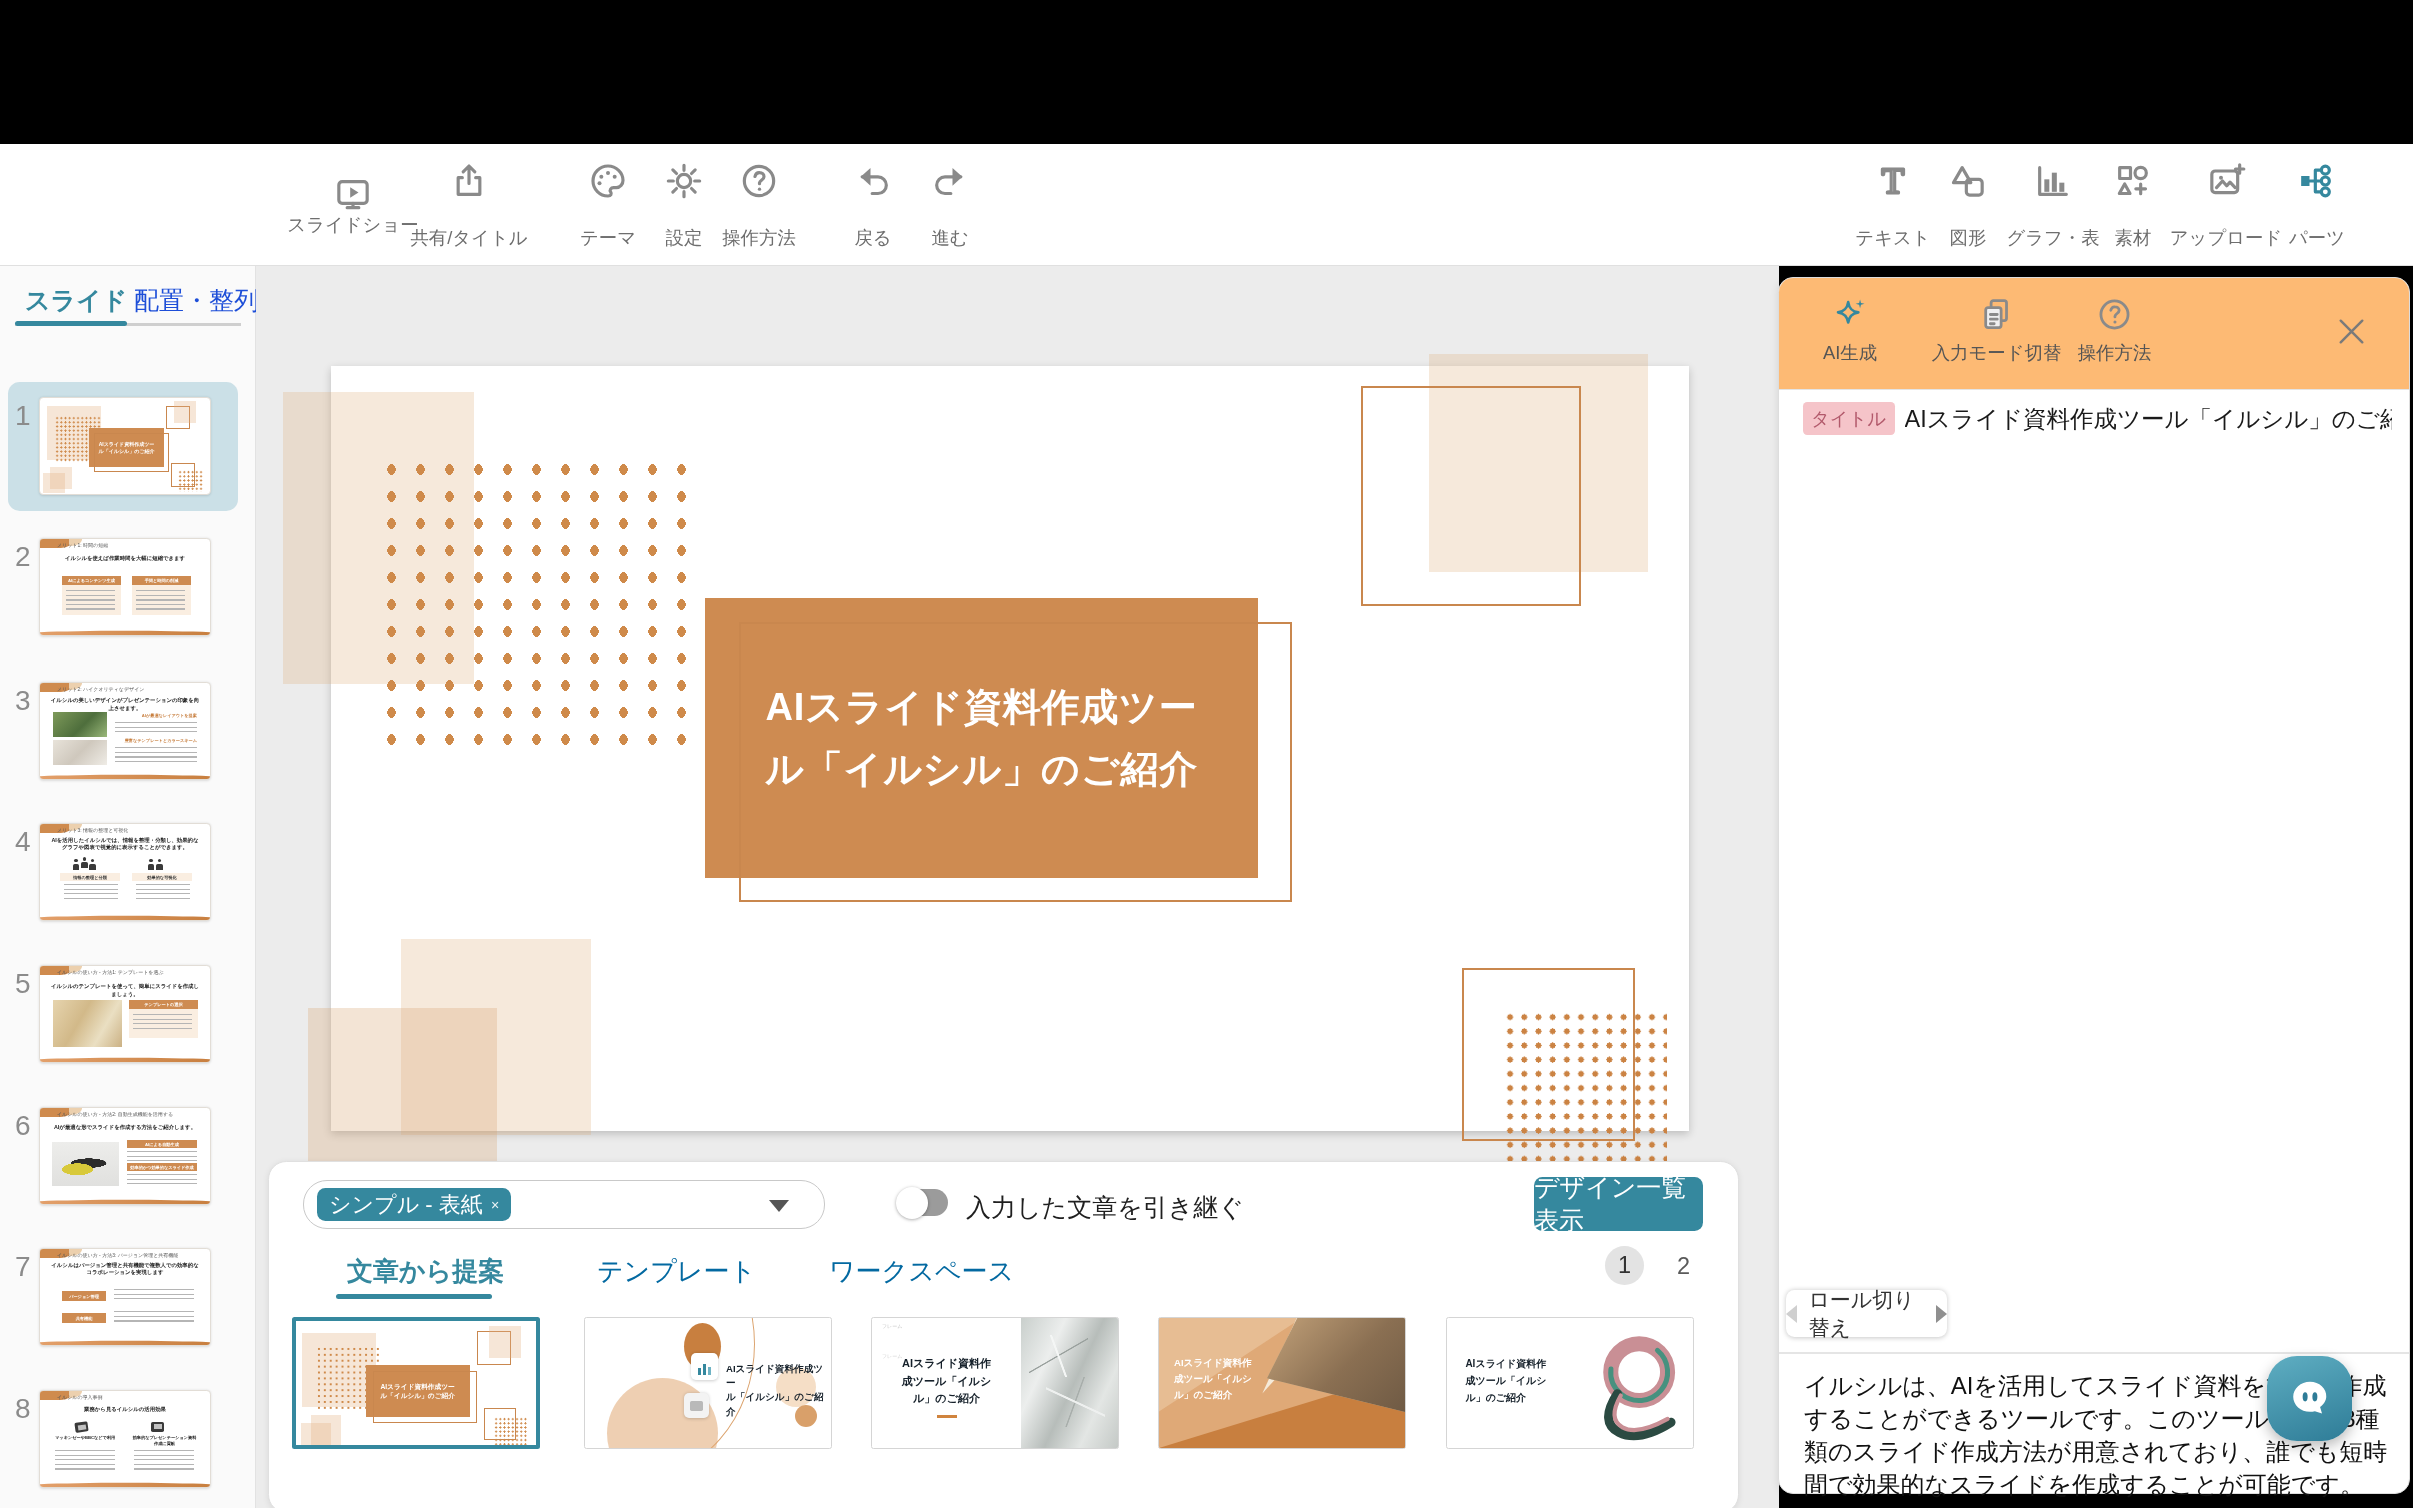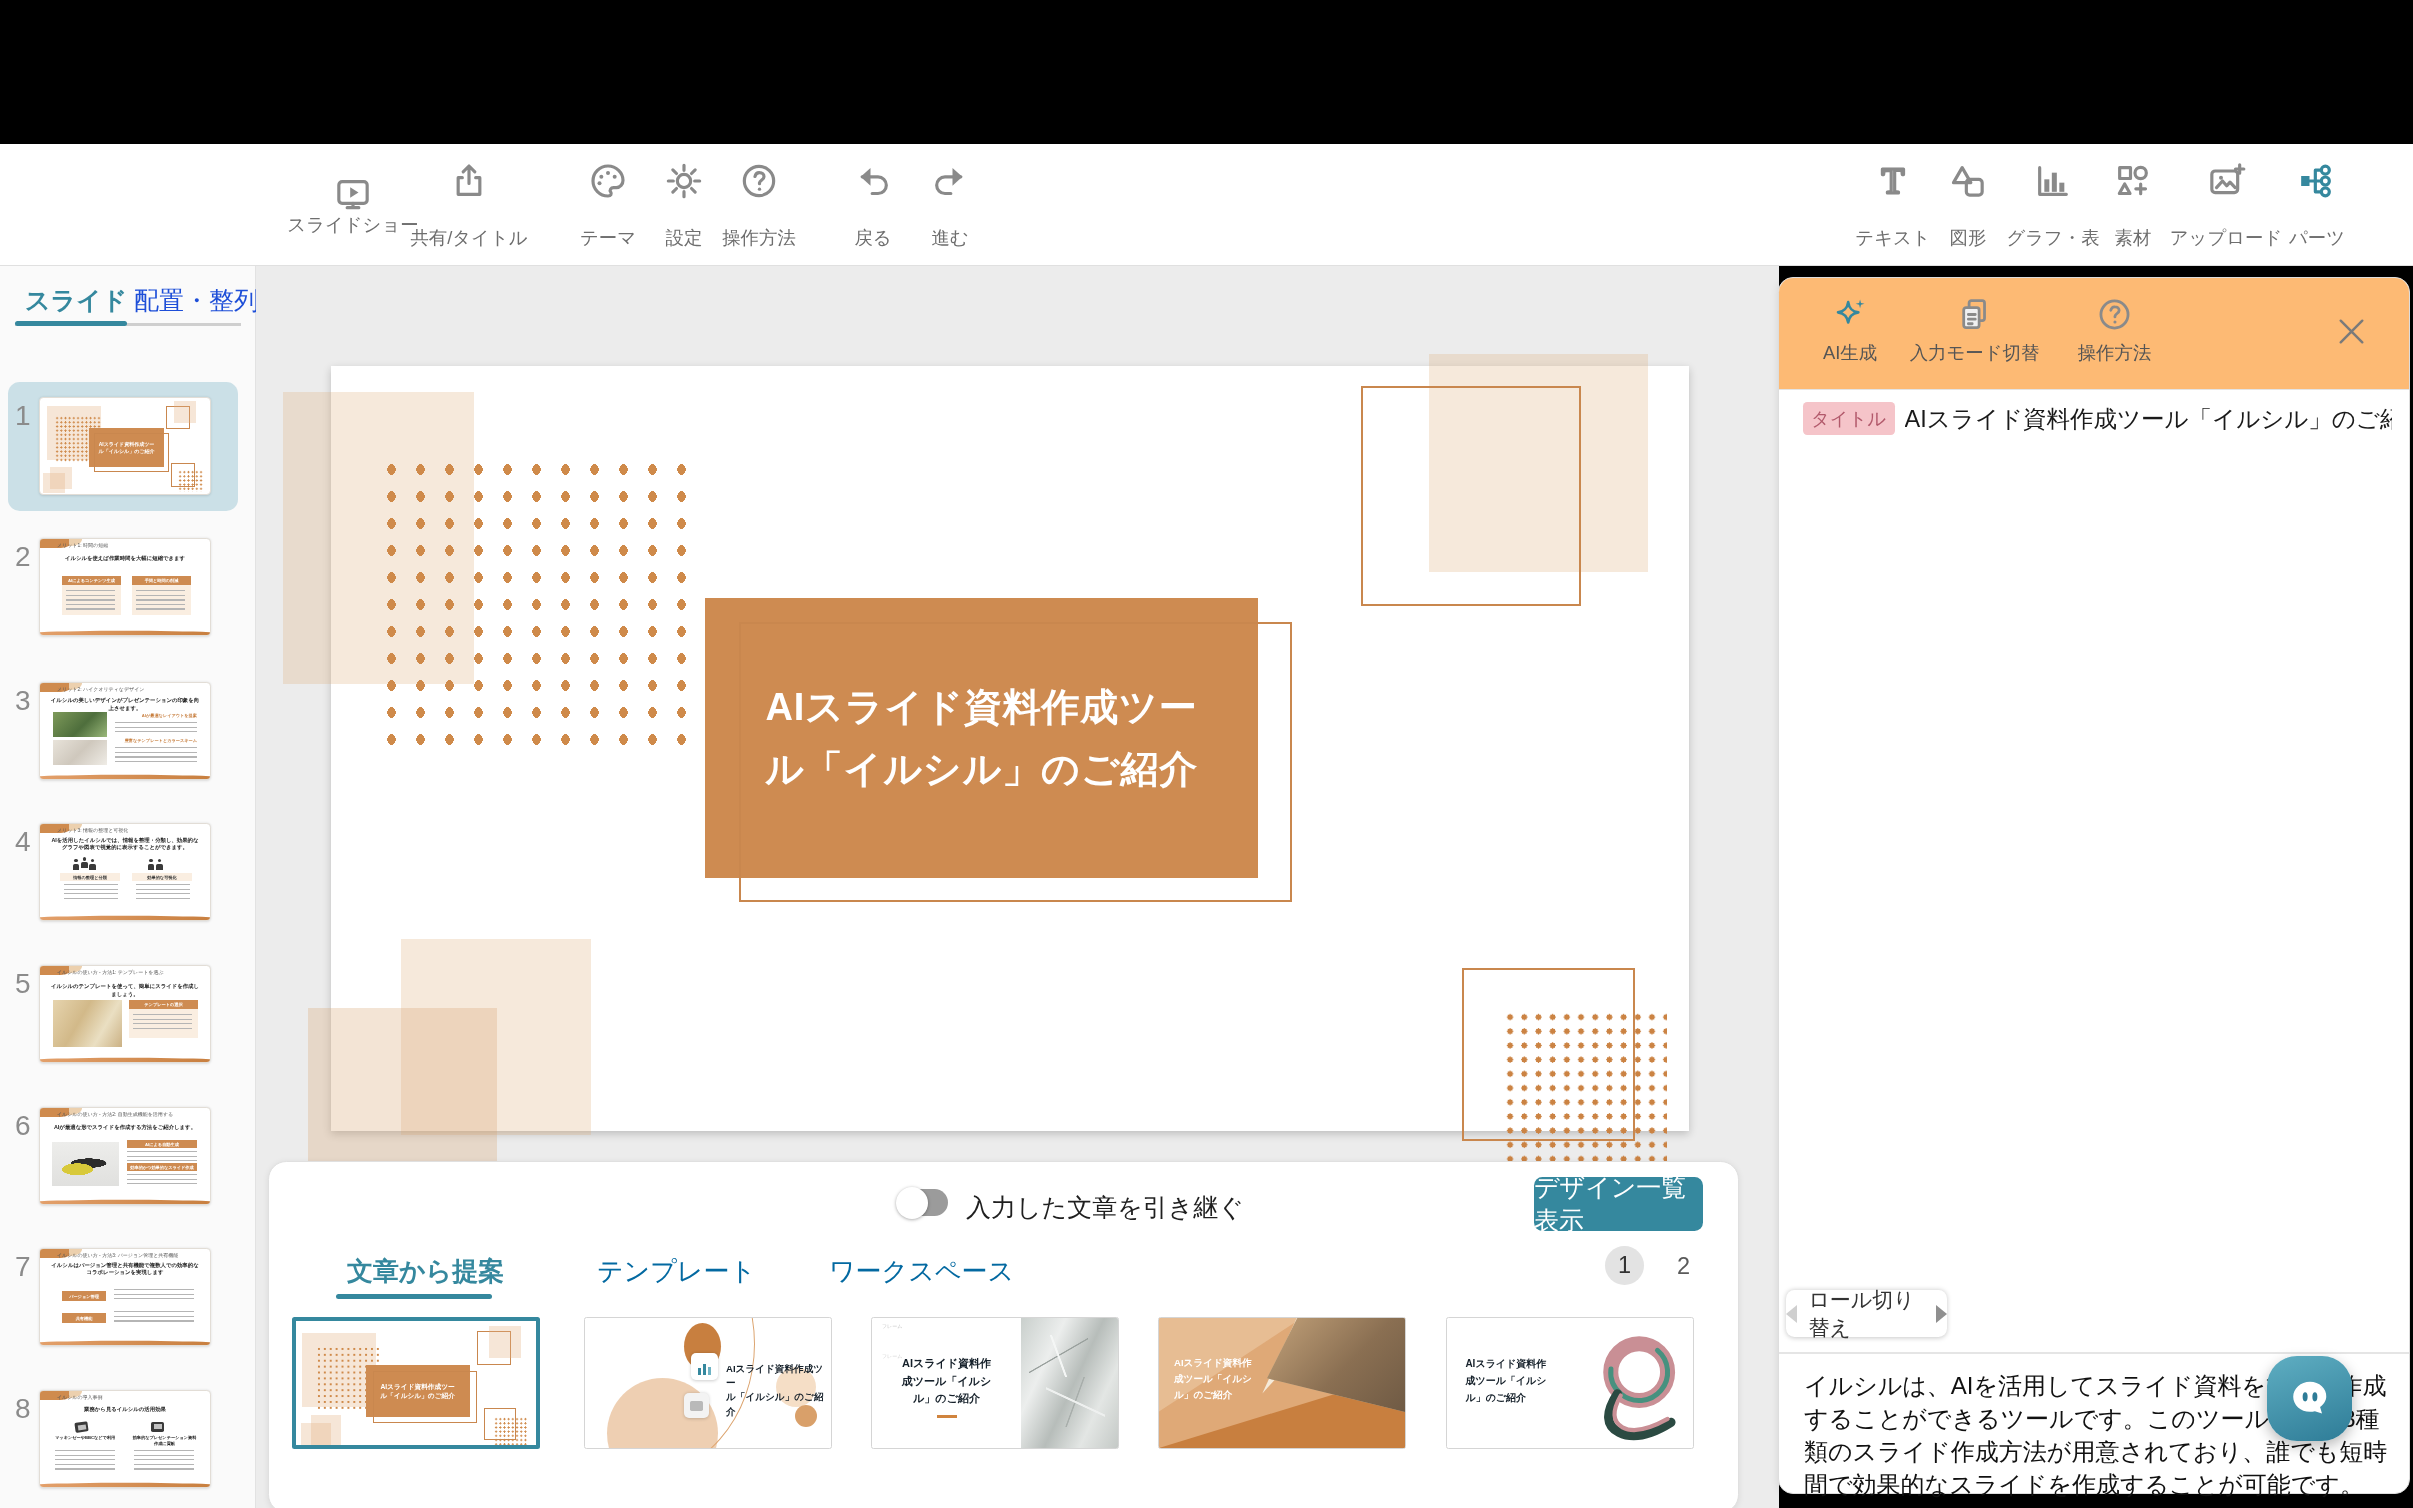--- a/index.html
+++ b/index.html
@@ -367,20 +367,27 @@
   <div class="line">AIスライド資料作成ツー</div>
   <div class="line">ル「イルシル」のご紹介</div>
 </div>
 <div class="shape sh-outline" style="left:739px;top:622px;width:553px;height:280px;background:transparent;"></div>
 <div class="shape sh-beige" style="left:401px;top:939px;width:190px;height:196px;"></div>
 <div class="shape sh-beige" style="left:308px;top:1008px;width:189px;height:155px;background:rgba(214,164,116,.30);"></div>
 <div class="shape sh-outline" style="left:1462px;top:968px;width:173px;height:173px;"></div>
 <div class="shape" id="dots-br"></div>
 
 <div class="abs" id="bottom-panel">
+  <div id="style-select">
+    <div id="style-tag">
+      <span>シンプル - 表紙</span>
+        <span class="x">×</span>
+    </div>
+    <div id="select-caret"></div>
+  </div>
   <div id="toggle">
       <div class="knob"></div>
     </div>
   <div id="toggle-label">入力した文章を引き継ぐ</div>
   <div id="design-list-btn">デザイン一覧表示</div>
 
   <div class="bp-tab active" style="left:78px;">文章から提案</div>
   <div class="bp-tab idle" style="left:328px;">テンプレート</div>
   <div class="bp-tab idle" style="left:560px;">ワークスペース</div>
   <div id="bp-underline"></div>
@@ -470,21 +477,21 @@
 
 <div class="abs" id="right-panel">
   <div id="rp-head">
     <div class="rp-act" style="left:25px;width:92px;">
       <svg width="37" height="37" viewBox="0 0 24 24">
         <path d="M10.5 4c.7 4.2 2.5 6 6.6 6.6-4.1.7-5.9 2.5-6.6 6.6-.7-4.1-2.5-5.9-6.6-6.6 4.1-.7 5.9-2.4 6.6-6.6z" fill="none" stroke="#35889E" stroke-width="1.7" stroke-linejoin="round"></path>
         <path d="M18.2 2.2l.6 2.3 2.3.6-2.3.6-.6 2.3-.6-2.3-2.3-.6 2.3-.6z" fill="#35889E"></path>
         </svg>
       <span class="lbl">AI生成</span>
     </div>
-    <div class="rp-act" style="left:120px;width:151px;justify-content:flex-end;">
+    <div class="rp-act" style="left:142px;width:151px;justify-content:flex-end;">
       <svg width="37" height="37" viewBox="0 0 24 24">
         <g fill="none" stroke="#8a8a8a" stroke-width="1.8" stroke-linecap="round">
         <rect x="8.5" y="3" width="10" height="13" rx="1.5"></rect>
             <rect x="5" y="7.5" width="10" height="13" rx="1.5" fill="#f0f0f1"></rect>
         <path d="M8 12h4.5M8 15h4.5M8 18h2.5"></path>
           </g>
         </svg>
       <span class="lbl">入力モード切替</span>
     </div>
     <div class="rp-act" style="left:285px;width:101px;">

